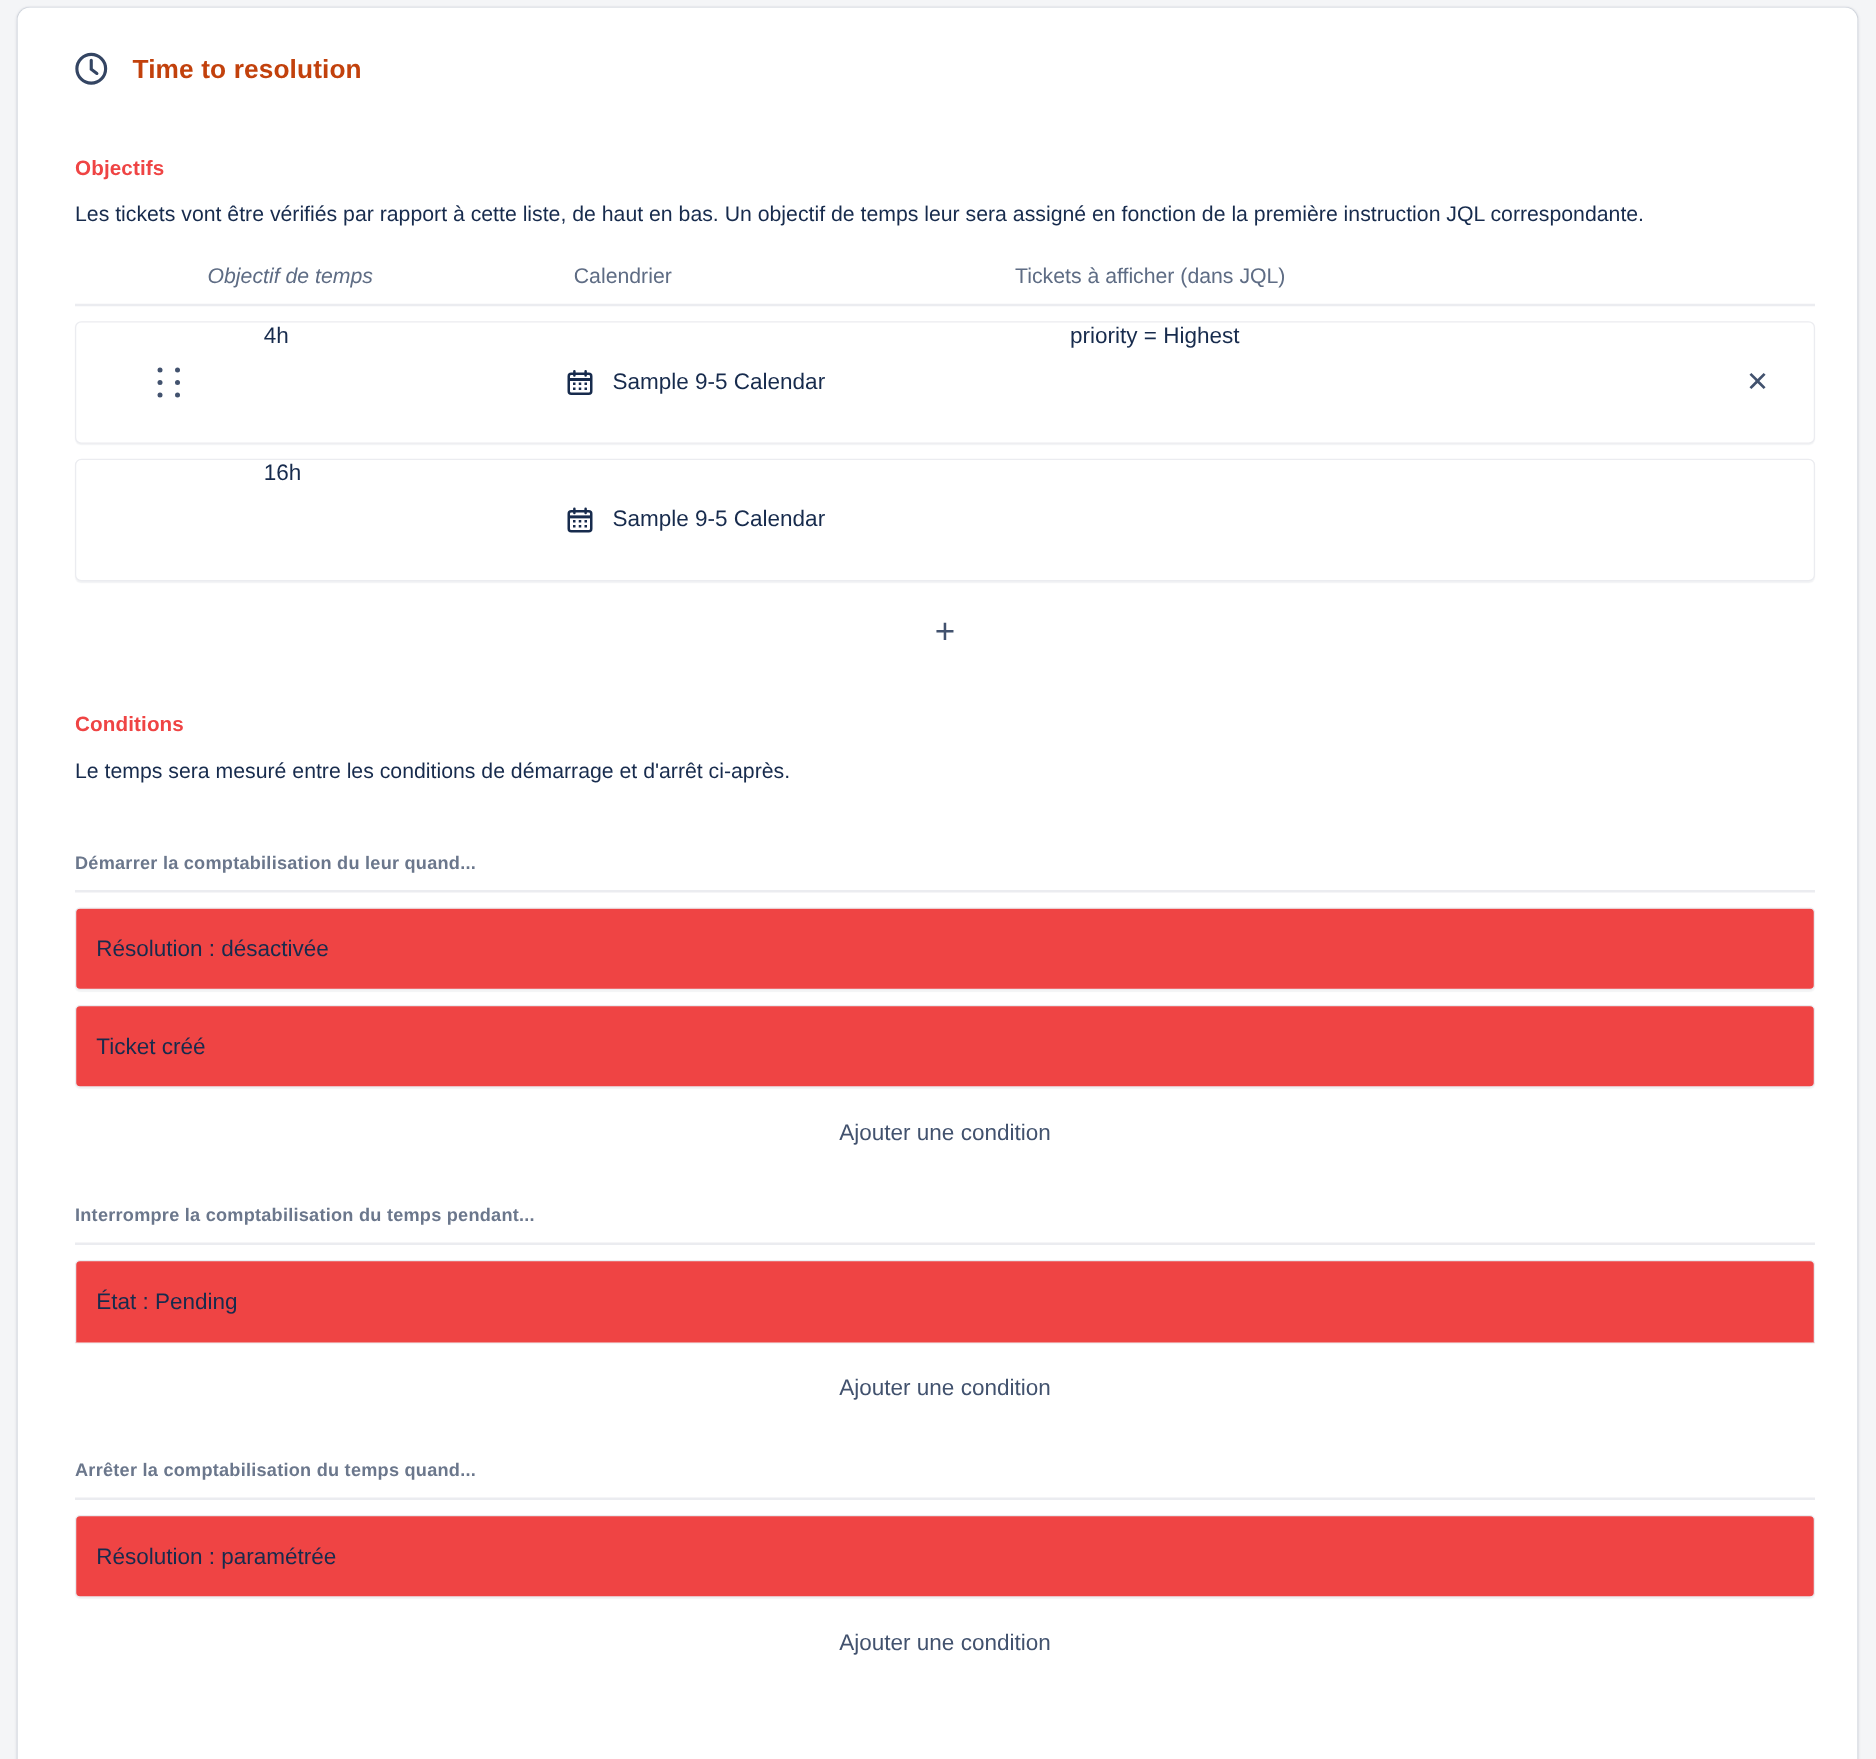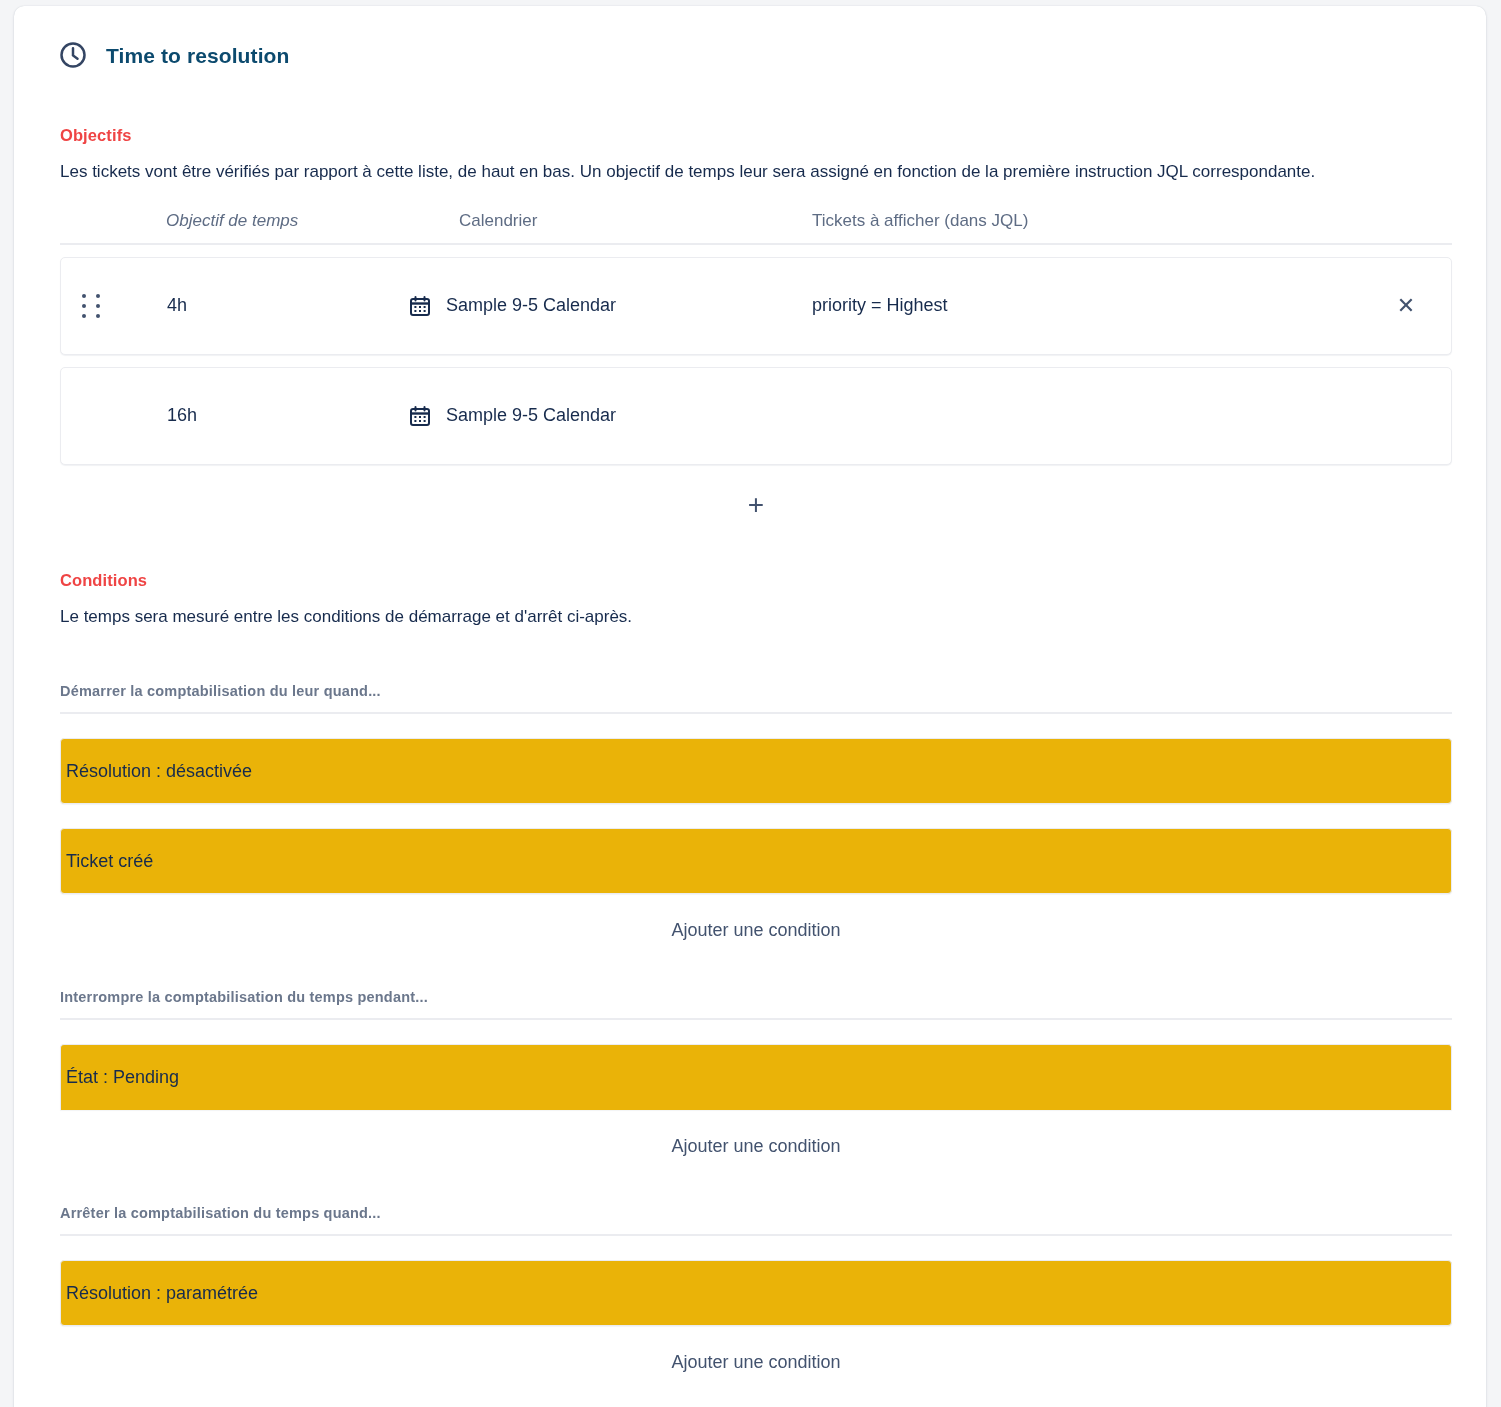--- a/index.html
+++ b/index.html
@@ -19,21 +19,21 @@
     box-shadow: 0 1px 3px rgba(9,30,66,0.12), 0 0 1px rgba(9,30,66,0.16);
     overflow: hidden;
   }
 
   .inner { padding: 30px 34px 0 34px; }
 
   
   .header { display: flex; align-items: center; gap: 18px; margin: 4px 0 0 10px; }
   .clock-icon { width: 30px; height: 30px; flex: 0 0 auto; color: #344563; display:block; }
   .header-title {
-    font-size: 21px; font-weight: 700; color: #0c4a6e;
+    font-size: 21px; font-weight: 700; color: #c2410c;
     letter-spacing: .1px; line-height: 1;
   }
 
   
   .section { margin-top: 56px; }
   .section-title {
     font-size: 16.5px; font-weight: 700; color: #ef4444;
     margin: 0 0 14px 12px; letter-spacing: .1px;
   }
   .section-desc {
@@ -49,27 +49,28 @@
     border-bottom: 2px solid #ebecf0;
   }
   .goals-head .col { font-size: 17px; color: #5e6c84; font-weight: 400; }
   .col-handle { width: 62px; flex: 0 0 62px; }
   .col-time   { width: 285px; flex: 0 0 285px; font-style: italic; }
   .col-cal    { width: 355px; flex: 0 0 355px; }
   .col-jql    { flex: 1 1 auto; }
   .col-remove { width: 90px; flex: 0 0 90px; text-align: center; }
 
   .goal-row {
-    display: flex; align-items: center;
+    display: flex; 
     height: 98px;
     background: #fff;
     border: 1px solid #ebecf0;
     border-radius: 5px;
     margin-top: 12px;
     box-shadow: 0 1px 1px rgba(9,30,66,0.06);
+    padding-left: 44px;
   }
   .goal-row .cell { font-size: 18px; color: #172b4d; }
   .drag-handle {
     width: 62px; flex: 0 0 62px;
     display: flex; align-items: center; justify-content: center;
     cursor: grab;
   }
   .dots { display: grid; grid-template-columns: 6px 6px; grid-gap: 6px 8px; }
   .dots i { width: 4px; height: 4px; border-radius: 50%; background: #42526e; display:block; }
   .cell-time { width: 285px; flex: 0 0 285px; padding-left: 44px; }
@@ -92,22 +93,22 @@
   
   .cond-group { margin: 0 0 0 12px; }
   .cond-group.first { margin-top: 54px; }
   .cond-label {
     font-size: 14.5px; font-weight: 700; color: #6b778c;
     letter-spacing: .2px; padding-bottom: 13px;
     border-bottom: 2px solid #ebecf0;
   }
   .cond-item {
     height: 66px; display: flex; align-items: center;
-    background: #eab308; border: 1px solid #ebecf0; border-radius: 4px;
-    margin-top: 24px; padding-left: 5px;
+    background: #ef4444; border: 1px solid #ebecf0; border-radius: 4px;
+    margin-top: 12px; padding-left: 16px;
     font-size: 18px; color: #172b4d;
     box-shadow: 0 1px 1px rgba(9,30,66,0.05);
   }
   .cond-item.clipped { border-bottom: none; border-radius: 4px 4px 0 0; }
   .add-cond-row { display: flex; justify-content: center; margin-top: 20px; }
   .add-cond-btn {
     border: none; background: transparent; cursor: pointer;
     font-family: "Liberation Sans", sans-serif;
     font-size: 18px; color: #42526e; padding: 6px 10px;
   }

